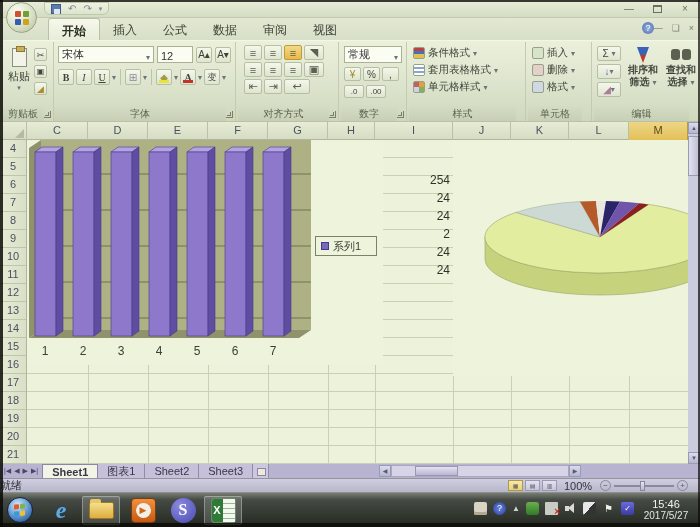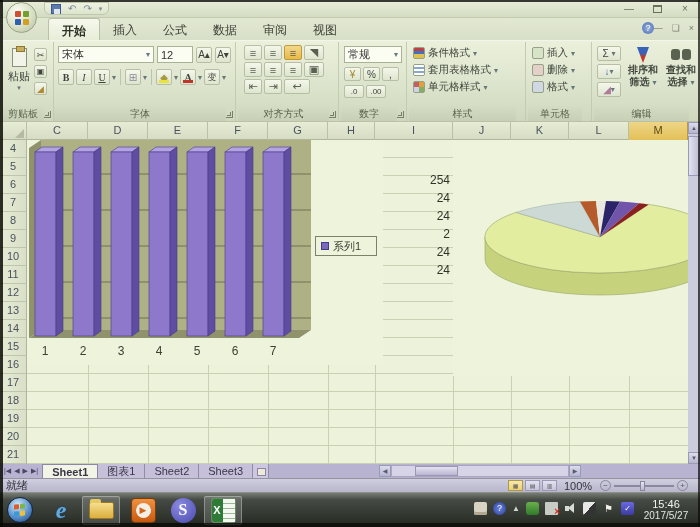--- a/index.html
+++ b/index.html
@@ -53,21 +53,21 @@
     text-align:center; line-height:15px; }
   .launcher { position:absolute; right:2px; bottom:3px; width:7px; height:7px;
     border-right:1px solid #78806a; border-bottom:1px solid #78806a; }
   .launcher::after { content:""; position:absolute; right:1px; bottom:1px; width:3px; height:3px;
     border-right:1px solid #78806a; border-bottom:1px solid #78806a; }
 
   .mini-btn { background:linear-gradient(#f4f7ea,#dee5cf); border:1px solid #b6bfa4;
     border-radius:2px; font-size:10px; color:#3e443a; display:flex; align-items:center;
     justify-content:center; cursor:default; }
   .combo { background:#fbfdf2; border:1px solid #a9b294; font-size:11px; color:#333;
-    display:flex; align-items:center; padding:0 3px; height:17px;gap:23px; }
+    display:flex; align-items:flex-end; padding:0 3px; height:17px;gap:23px; }
   .combo .arr { margin-left:auto; font-size:8px; color:#677; }
 
   
   .paste-big { position:absolute; left:4px; top:4px; width:26px; height:56px; text-align:center; }
   .paste-ic { width:15px; height:19px; margin:2px auto 2px; background:#f2f4ea; border:1px solid #8a917c; position:relative; }
   .paste-ic::before { content:""; position:absolute; left:3px; top:-3px; width:7px; height:4px; background:#c8b060; border:1px solid #8a7830; }
   .paste-lab { font-size:11px; color:#3e443a; }
   .clip-minis { position:absolute; left:32px; top:6px; display:flex; flex-direction:column; gap:4px; }
   .clip-minis .mini-btn { width:13px; height:13px; font-size:9px; }
 
@@ -175,21 +175,21 @@
   .hs-area { display:flex; align-items:center; margin-left:110px; }
   .hs-btn { width:12px; height:12px; background:linear-gradient(#dcdcea,#b6b6d0); border:1px solid #9a9ab8;
     font-size:6px; color:#55586e; text-align:center; line-height:11px; }
   .hs-track { width:178px; height:12px; background:#d8d4e8; border:1px solid #aaa6c2; position:relative; }
   .hs-thumb { position:absolute; left:23px; top:0; width:43px; height:10px;
     background:linear-gradient(#e4e2f0,#bab6d2); border:1px solid #9a96b4; }
 
   .statusbar { position:absolute; left:0; top:478px; width:700px; height:14px;
     background:linear-gradient(#d0cfe0,#b7b6cb); border-top:1px solid #95949e;
     display:flex; align-items:center; font-size:11px; color:#33323c; }
-  .ready { margin-left:6px; }
+  .ready { }
   .views { position:absolute; left:508px; display:flex; gap:2px; }
   .vbtn { width:15px; height:11px; border:1px solid #9a98b4; background:linear-gradient(#e4e2f0,#c6c4da);
     font-size:6px; text-align:center; line-height:10px; color:#555; }
   .vbtn.on { background:linear-gradient(#f6e8b4,#ecd070); border-color:#b09a40; }
   .zoomlvl { position:absolute; left:564px; }
   .zctl { position:absolute; left:600px; display:flex; align-items:center; width:88px; }
   .zbtn { width:11px; height:11px; border:1px solid #88869e; border-radius:50%; font-size:8px;
     line-height:9px; text-align:center; color:#55536a; }
   .ztrack { flex:1; height:2px; background:#8a889f; margin:0 3px; position:relative; }
   .zthumb { position:absolute; left:44%; top:-4px; width:5px; height:10px;

